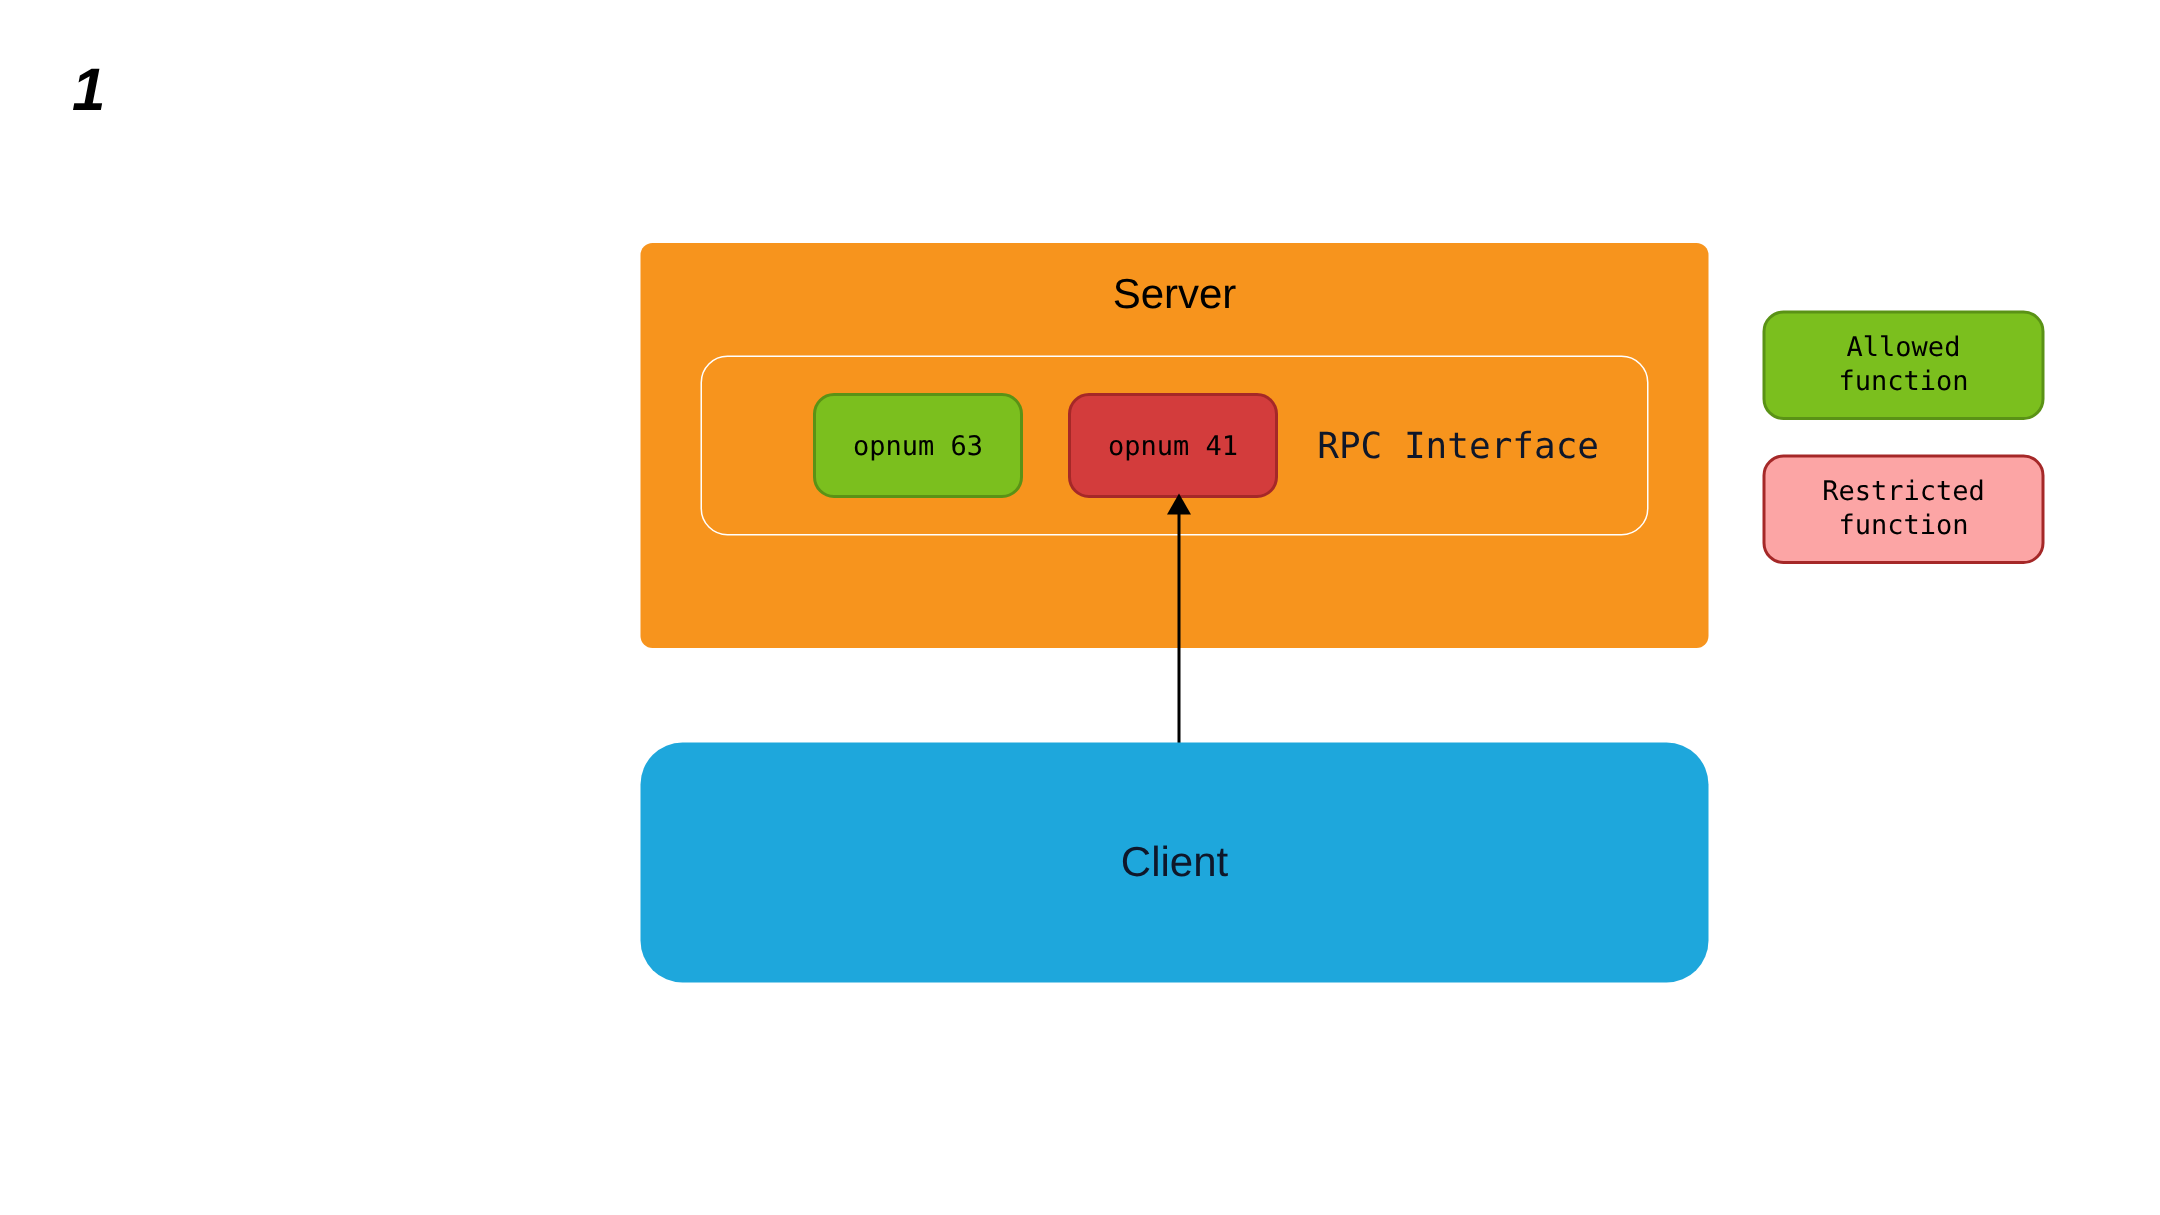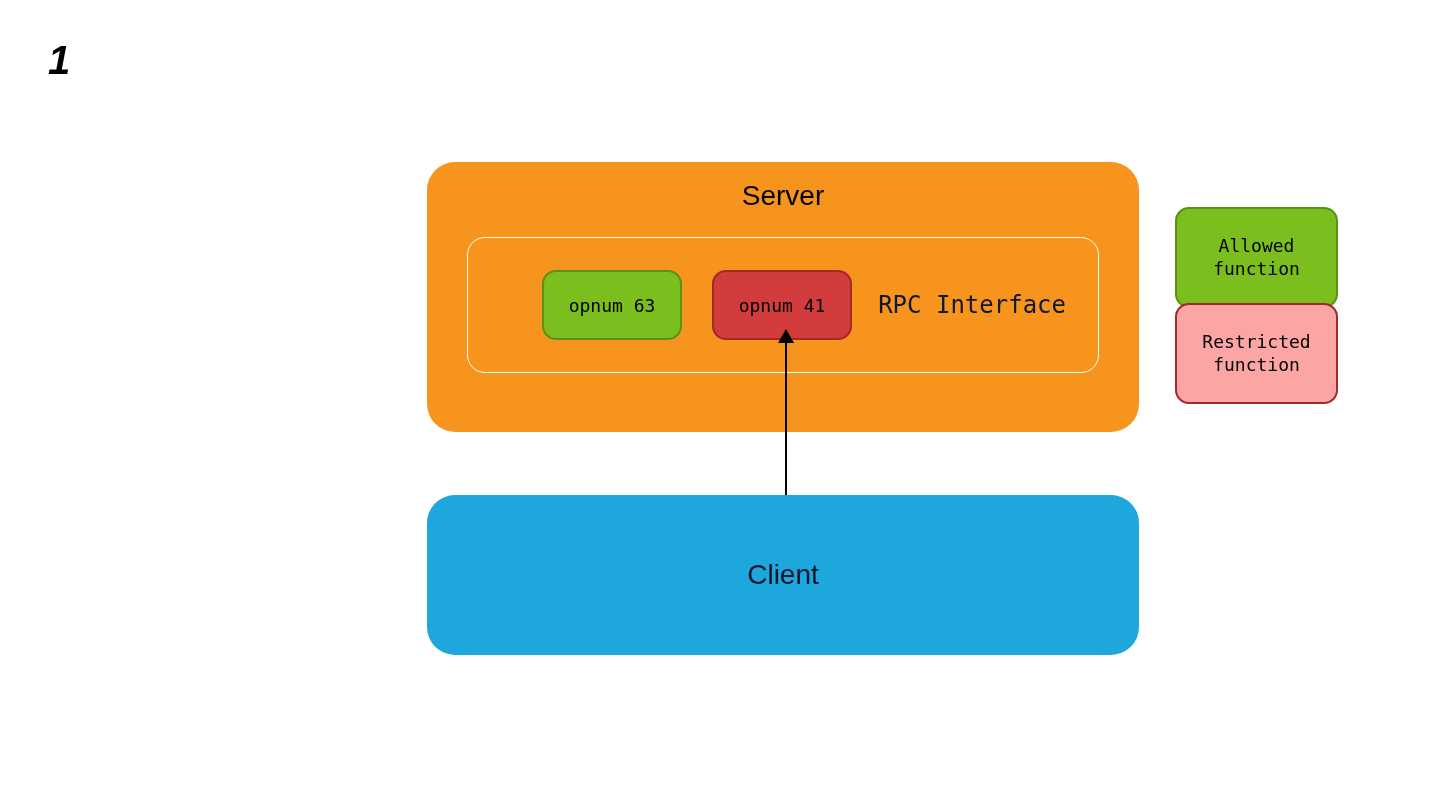--- a/index.html
+++ b/index.html
@@ -22,37 +22,37 @@
   }
 
   
   .server {
     position: absolute;
     left: 427px;
     top: 162px;
     width: 712px;
     height: 270px;
     background: #f7941d;
-    border-radius: 28px;
+    border-radius: 8px;
     box-sizing: border-box;
   }
   .server-label {
     position: absolute;
     width: 100%;
     top: 18px;
     text-align: center;
     font-size: 28px;
     color: #000;
   }
   .rpc-interface {
     position: absolute;
     left: 40px;
     top: 75px;
     right: 40px;
-    height: 136px;
+    height: 120px;
     border: 1.5px solid #fff;
     border-radius: 18px;
     display: flex;
     align-items: center;
     box-sizing: border-box;
   }
   .rpc-interface-label {
     position: absolute;
     right: 32px;
     top: 50%;
@@ -124,23 +124,23 @@
     width: 0;
     height: 0;
     border-left: 8px solid transparent;
     border-right: 8px solid transparent;
     border-bottom: 14px solid #000;
   }
 
   
   .legend-box {
     position: absolute;
-    width: 163px;
+    width: 188px;
     border-radius: 14px;
-    padding: 26px 4px;
+    padding: 12px 4px;
     text-align: center;
     font-family: "Consolas", monospace;
     font-size: 18px;
     color: #000;
     box-sizing: border-box;
     border-width: 2px;
     border-style: solid;
     line-height: 1.25;
   }
   .legend-allowed {

